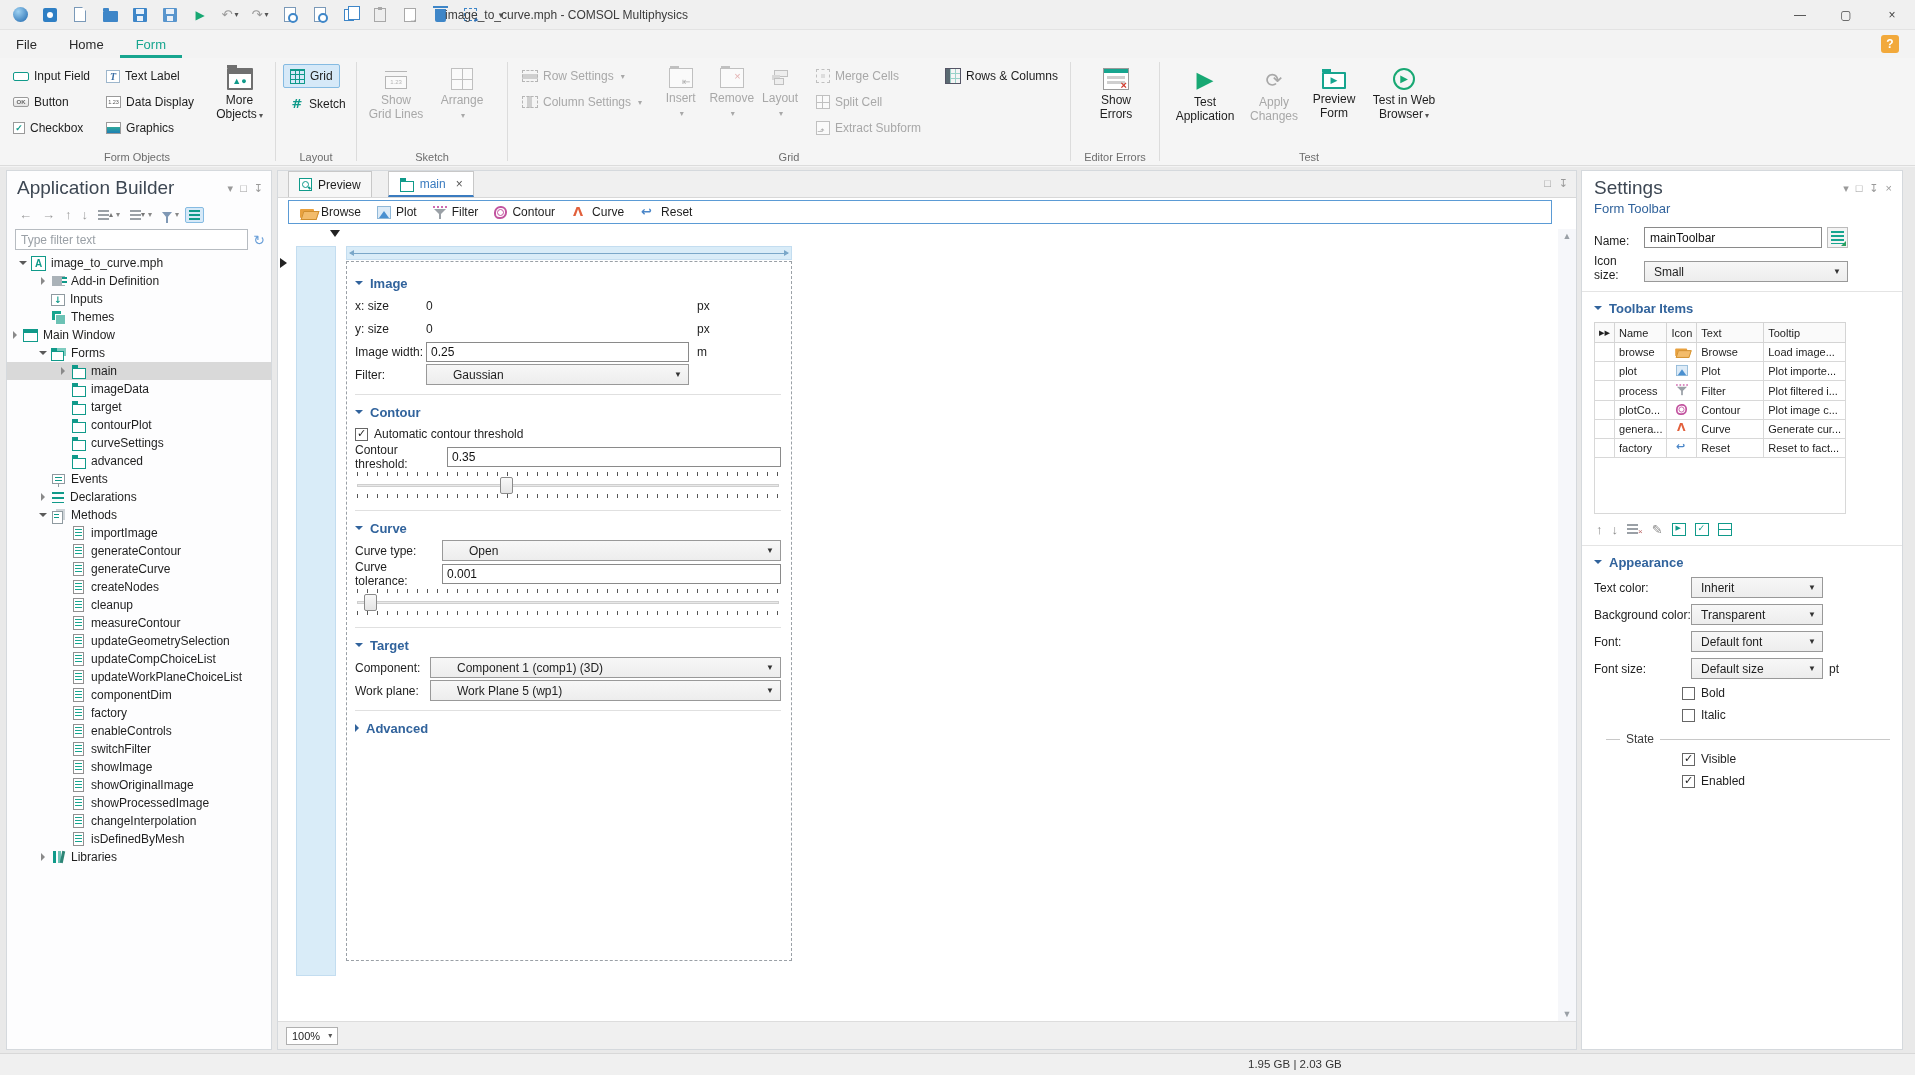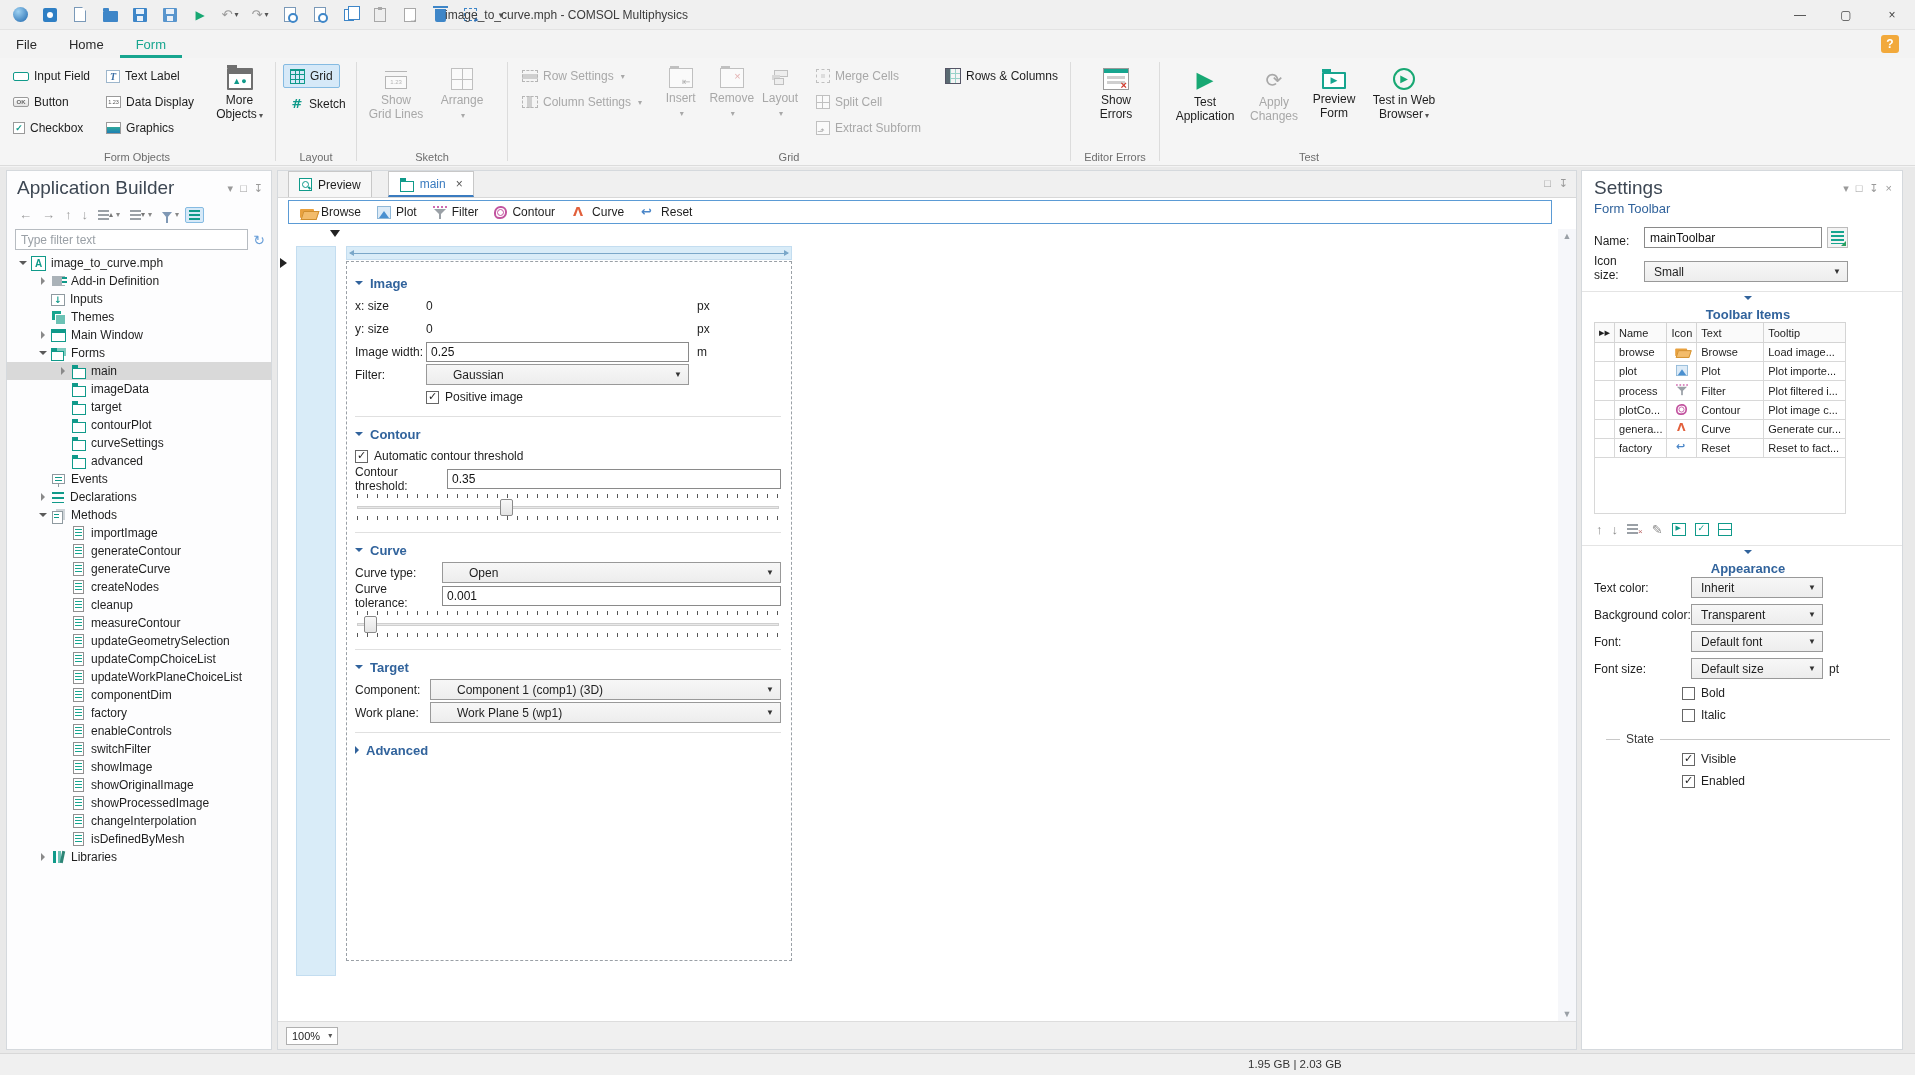--- a/index.html
+++ b/index.html
@@ -231,21 +231,21 @@
   .s-sub{padding:2px 12px 8px 12px;color:var(--hblue);font-size:13px;}
   .s-row{display:flex;align-items:flex-end;padding:3px 0 3px 12px;font-size:12px;}
   .s-row .lab{width:50px;}
   .s-name{width:178px;height:21px;border:1px solid #8a8a8a;background:#fff;font-size:12px;padding:0 5px;color:#111;}
   .s-namebtn{width:21px;height:21px;border:1px solid #bbb;background:#f4f4f4;margin-left:5px;position:relative;}
   .s-namebtn::before{content:"";position:absolute;inset:3px;background:repeating-linear-gradient(180deg,var(--teal2) 0 2px,transparent 2px 4px);}
   .s-namebtn::after{content:"";position:absolute;right:1px;bottom:1px;border-left:5px solid transparent;border-bottom:5px solid #2ba05e;}
   .scombo{height:21px;border:1px solid #999;background:linear-gradient(#f7f7f7,#ededed);display:flex;align-items:center;position:relative;font-size:12px;padding-left:9px;}
   .scombo .dd{position:absolute;right:6px;font-size:8px;color:#333;}
   .s-divider{border-top:1px solid #e4e4e4;margin:6px 0 4px 0;}
-  .s-sechead{display:flex;align-items:center;gap:7px;color:var(--hblue);font-size:13px;font-weight:bold;height:24px;padding-left:12px;flex-direction:column;}
+  .s-sechead{display:flex;align-items:center;gap:7px;color:var(--hblue);font-size:13px;font-weight:bold;height:24px;padding-left:12px;}
   .titable{margin:2px 0 0 12px;border-collapse:collapse;font-size:11px;width:252px;}
   .titable th{font-weight:normal;text-align:left;border:1px solid #d4d4d4;background:#fafafa;height:20px;padding:0 4px;}
   .titable td{border:1px solid #d8d8d8;height:19px;padding:0 4px;white-space:nowrap;overflow:hidden;}
   .titable .c-handle{width:20px;}
   .titable .c-name{width:50px;}
   .titable .c-icon{width:28px;text-align:center;}
   .titable .c-text{width:72px;}
   .titable .c-tip{width:72px;}
   .ti-empty{width:252px;height:56px;border:1px solid #d8d8d8;border-top:none;margin-left:12px;}
   .ti-tools{display:flex;gap:9px;align-items:center;padding:8px 0 2px 14px;color:#8a8a8a;font-size:13px;}
@@ -560,21 +560,21 @@
           <div class="trow" style="padding-left: 28px;">
             <span class="texp"></span>
             <span class="tico tico-inputs"></span>
             <span class="tlabel">Inputs</span>
           </div>
           <div class="trow" style="padding-left: 28px;">
             <span class="texp"></span>
             <span class="tico tico-themes"></span>
             <span class="tlabel">Themes</span>
           </div>
-          <div class="trow" style="padding-left: 28px;">
+          <div class="trow" style="">
             <span class="texp closed"></span>
             <span class="tico tico-window"></span>
             <span class="tlabel">Main Window</span>
           </div>
           <div class="trow" style="padding-left: 28px;">
             <span class="texp open"></span>
             <span class="tico tico-forms"></span>
             <span class="tlabel">Forms</span>
           </div>
           <div class="trow sel" style="padding-left: 48px;">
@@ -792,24 +792,20 @@
                 <input class="ftext" style="width: 263px;" value="0.25">
                 <span class="funit">m</span>
               </div>
             <div class="frow">
                 <span class="flabel">Filter:</span>
               <div class="fcombo" style="width:263px">
                   <span>Gaussian</span>
                   <span class="dd">▼</span>
                 </div>
             </div>
-            <div class="fcheckrow" style="padding-left:71px">
-                <span class="cbox checked"></span>
-                <span>Positive image</span>
-              </div>
           </div>
 
           <div class="fsection sec-contour">
             <div class="fsechead">
                 <span class="chev-open"></span>
                 <span>Contour</span>
               </div>
             <div class="fcheckrow">
                 <span class="cbox checked"></span>
                 <span>Automatic contour threshold</span>

